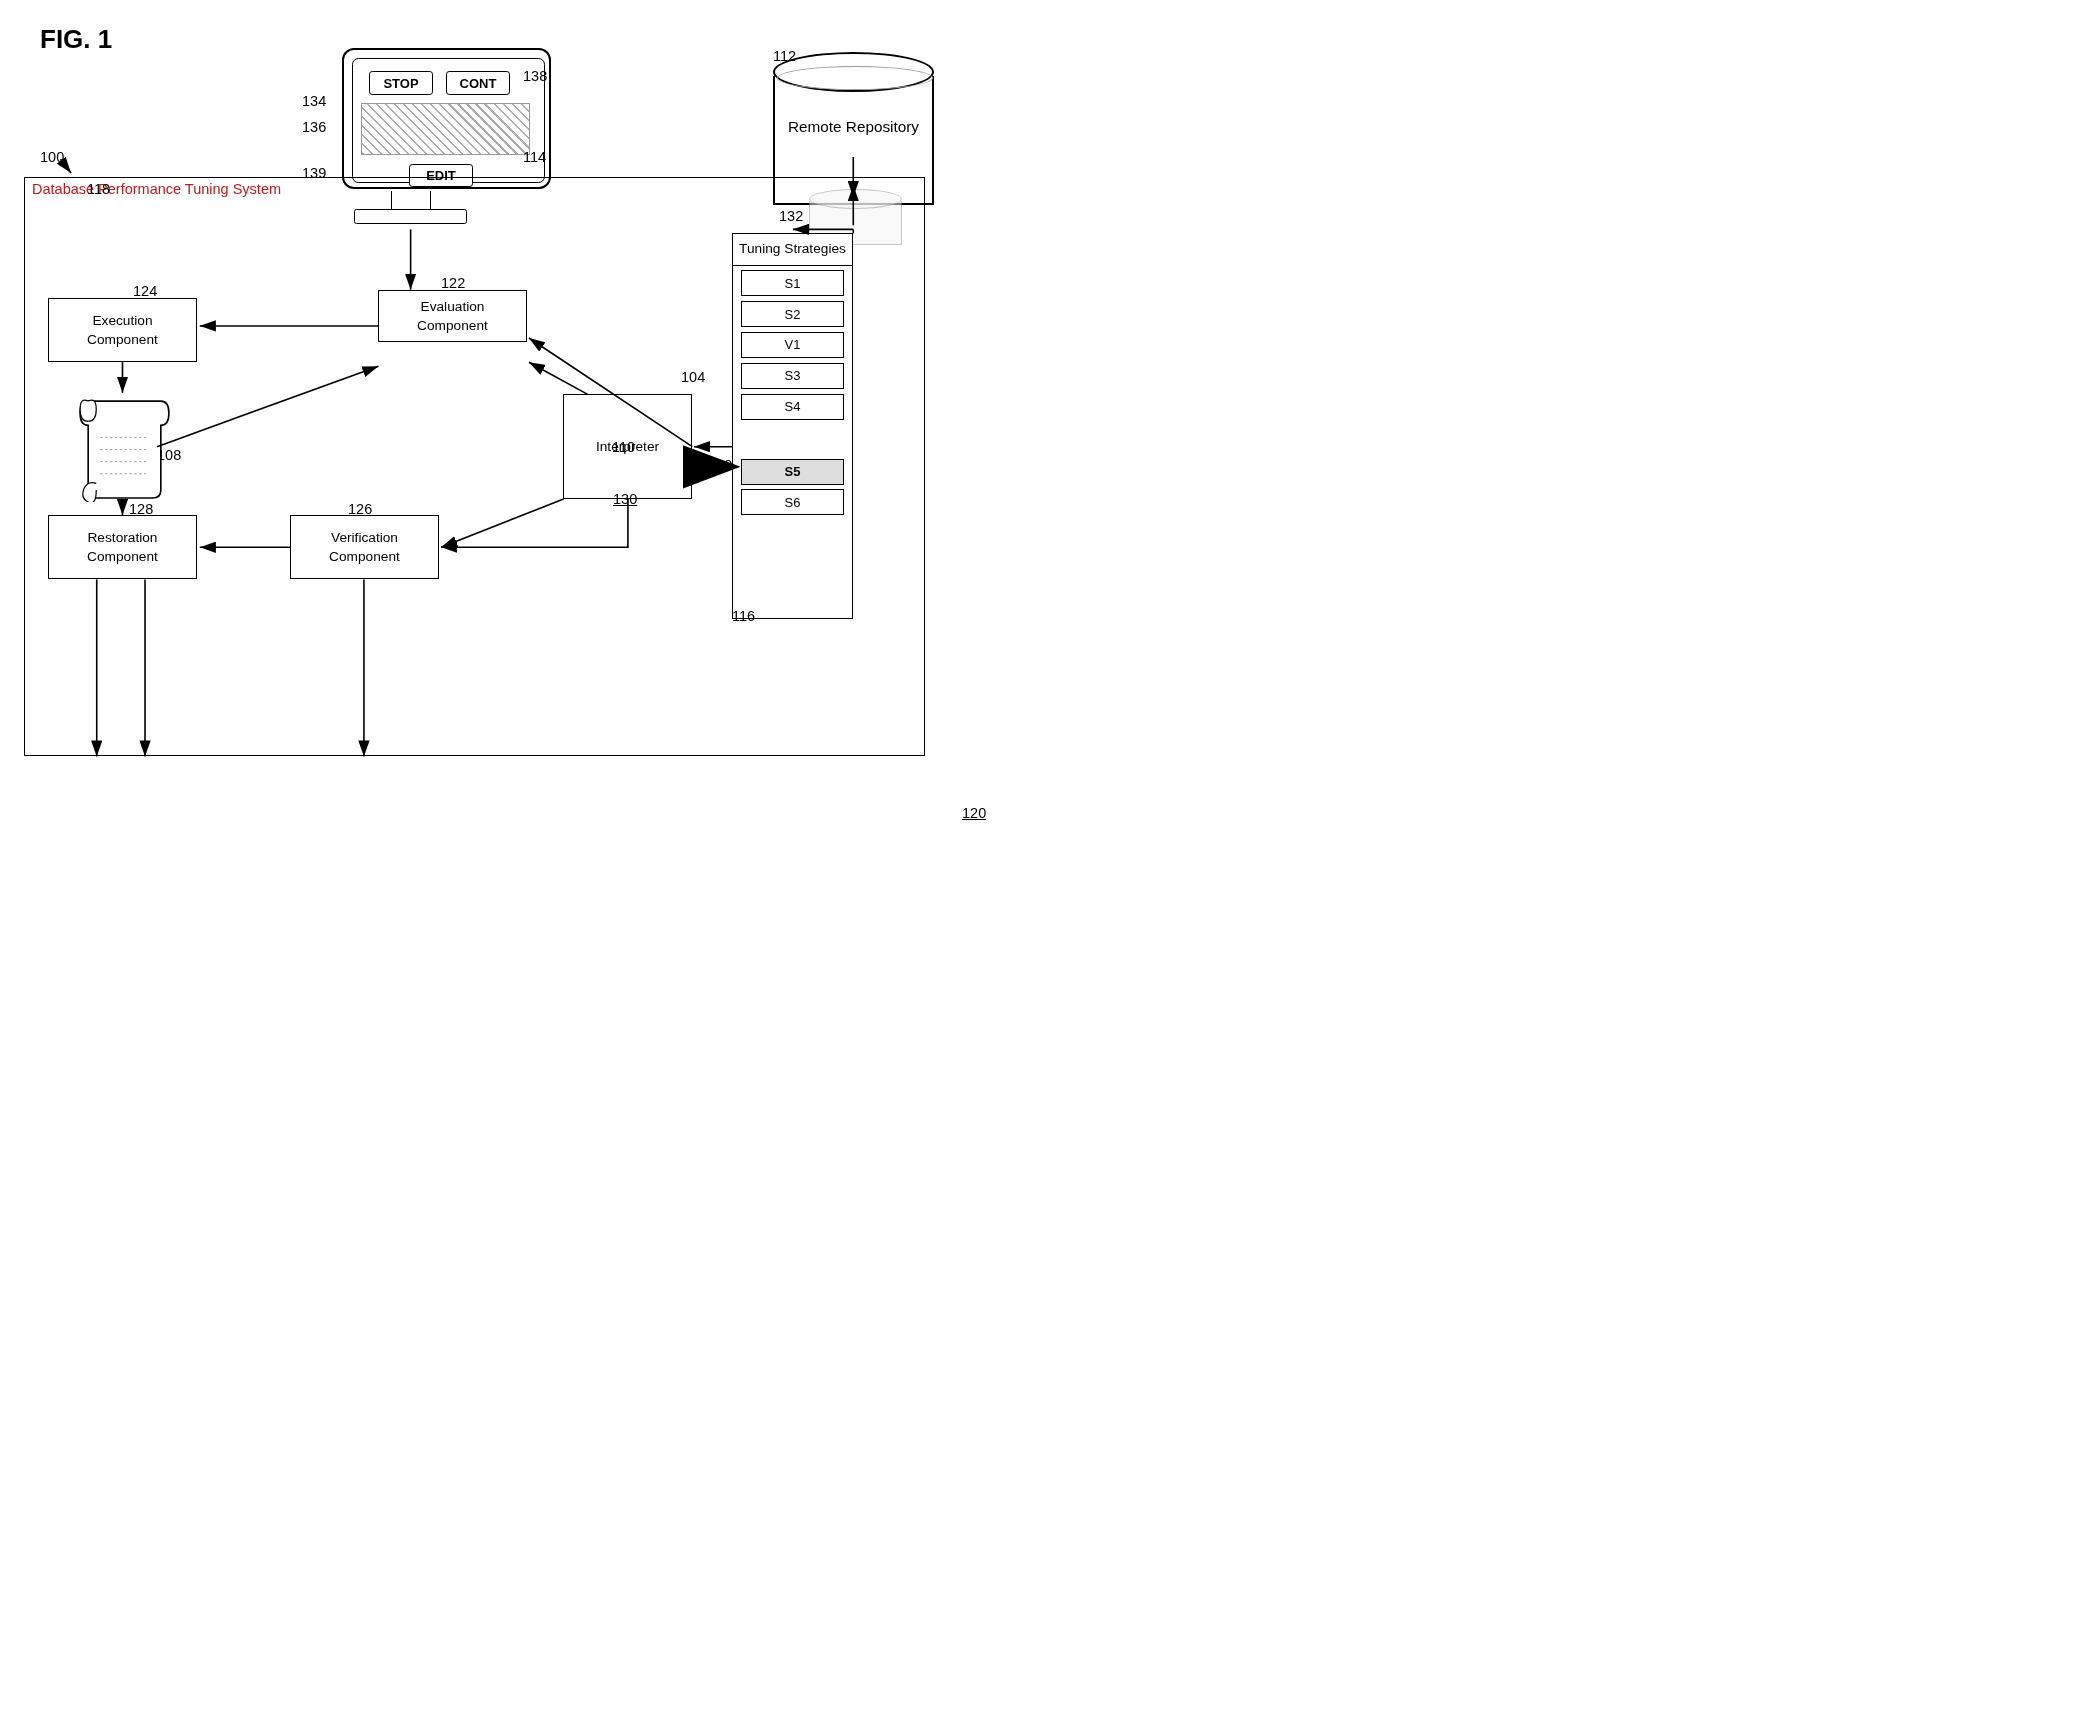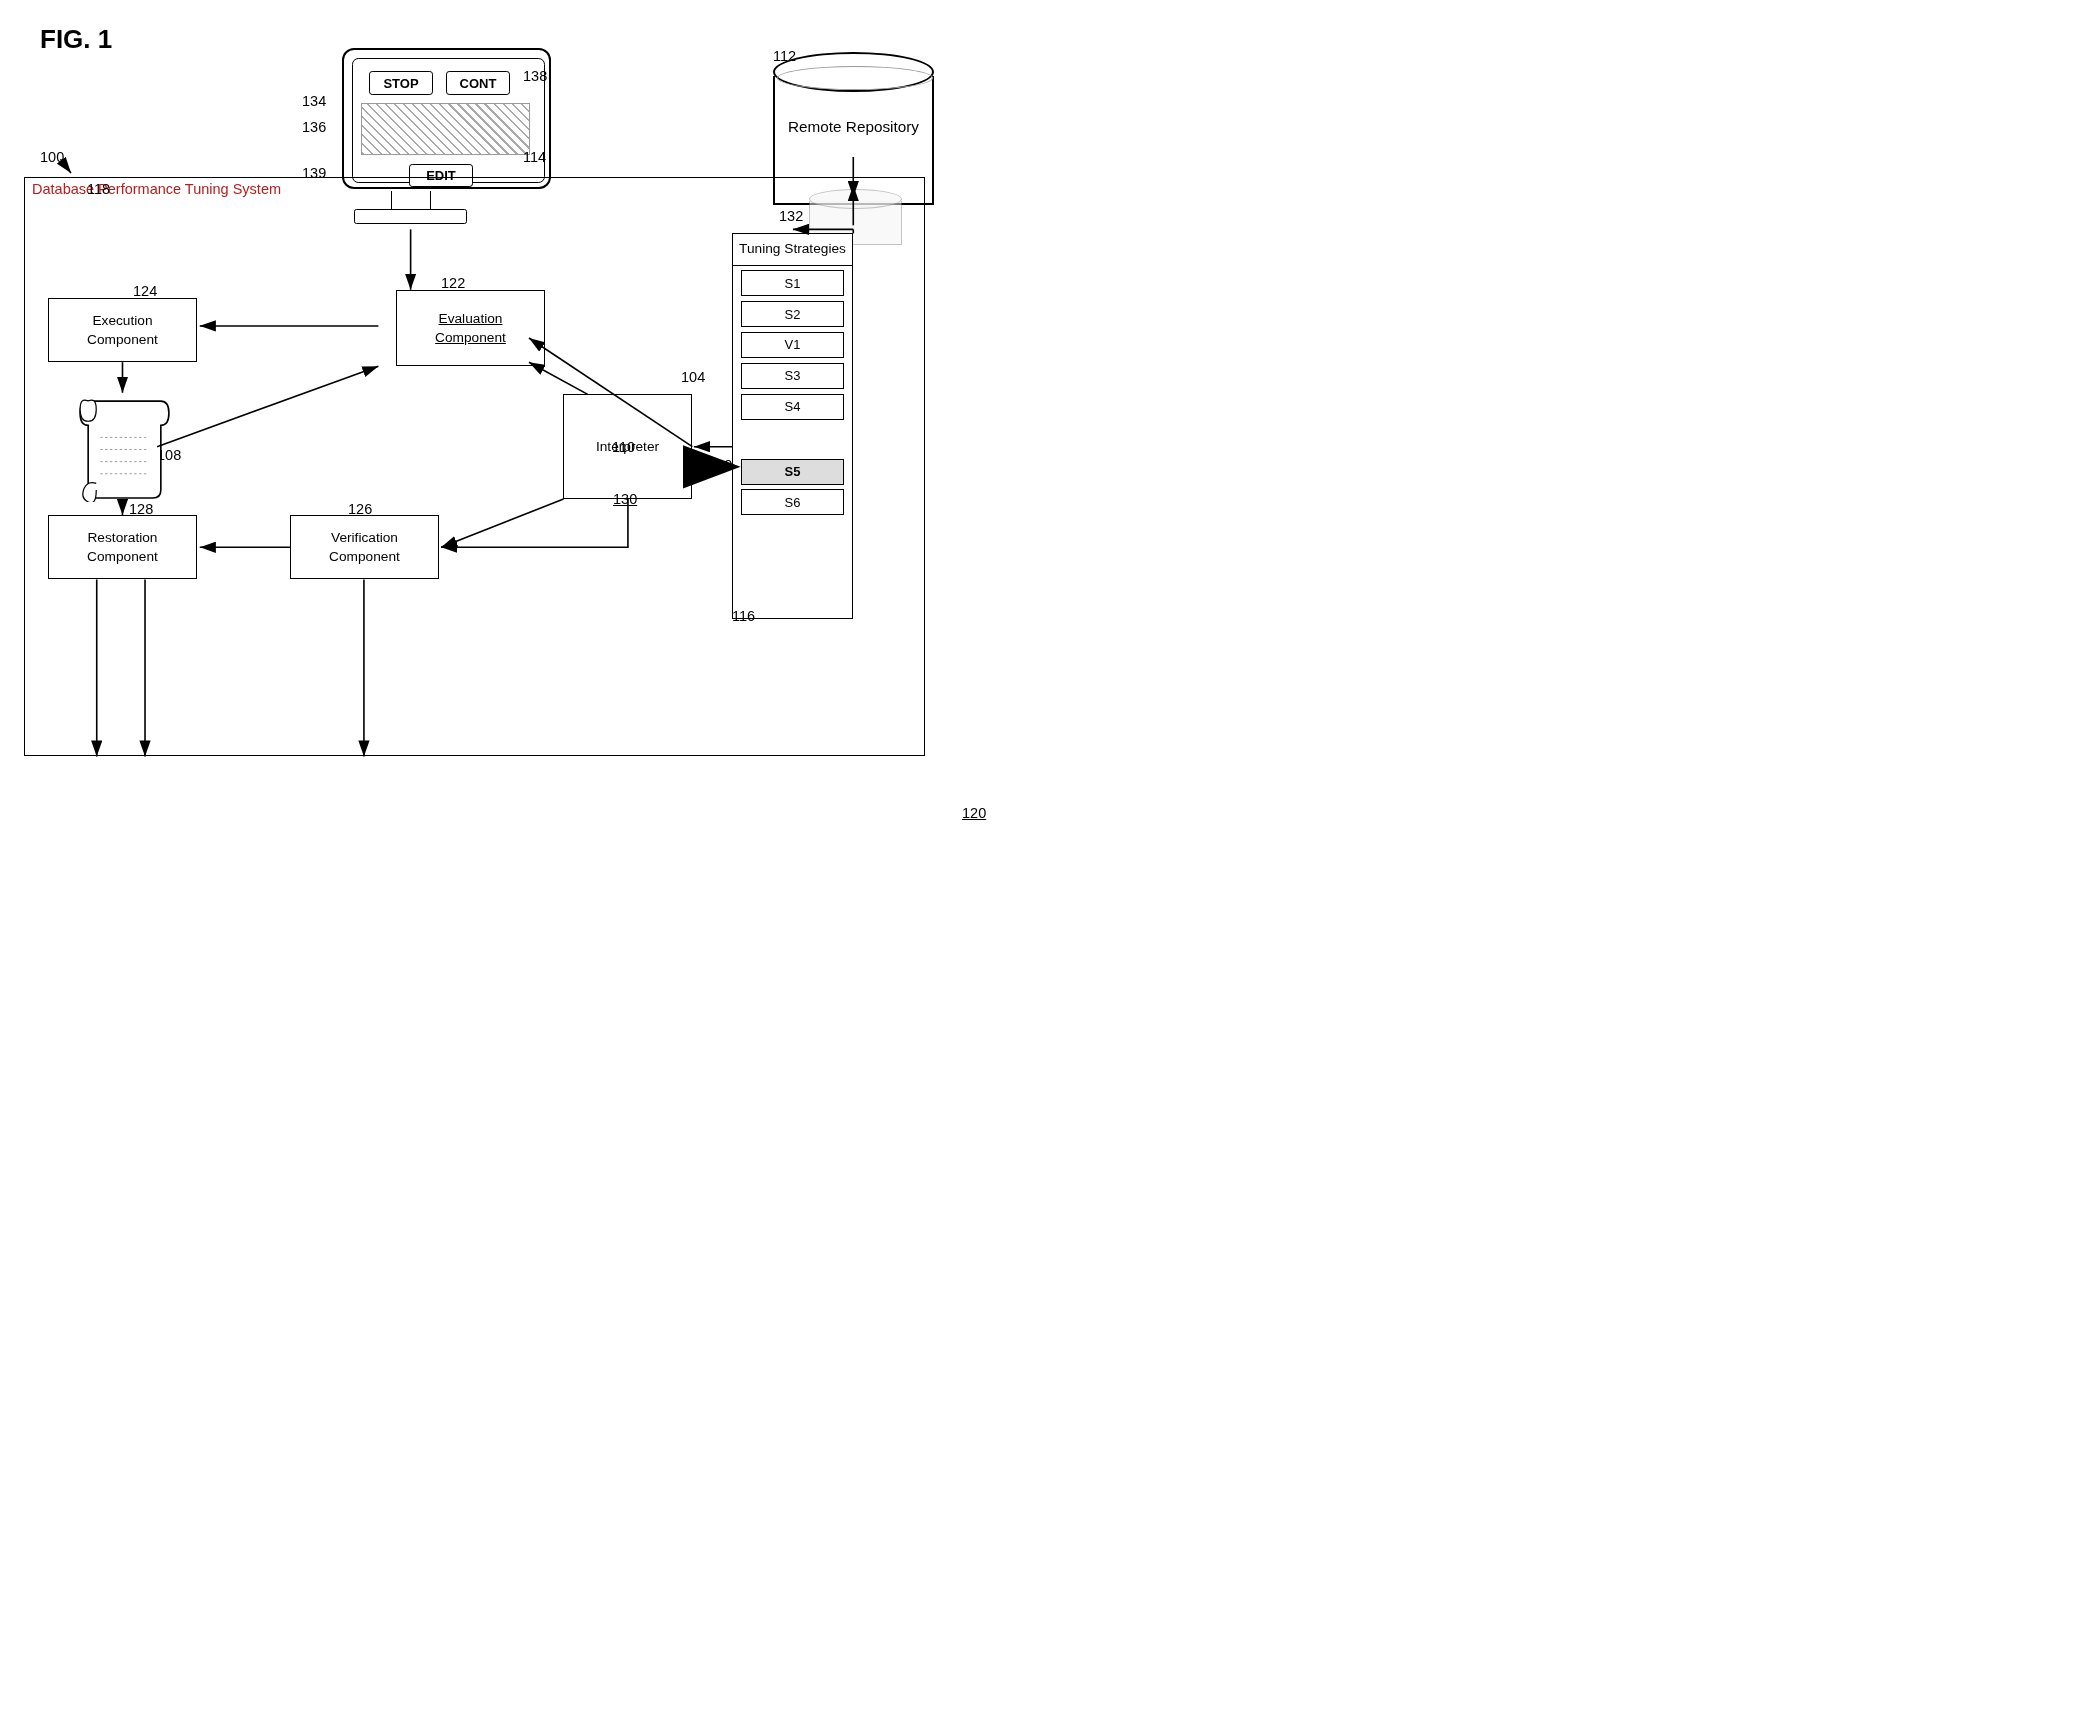--- a/index.html
+++ b/index.html
@@ -214,24 +214,23 @@
     .execution-box {
       top: 298px;
       left: 48px;
       width: 149px;
       height: 64px;
     }
 
     
     .evaluation-box {
       top: 290px;
-      left: 396px;
+      left: 378px;
       width: 149px;
-      height: 76px;
-      text-decoration: underline;
+      height: 52px;
     }
 
     
     .interpreter-box {
       top: 394px;
       left: 563px;
       width: 129px;
       height: 105px;
     }
 

